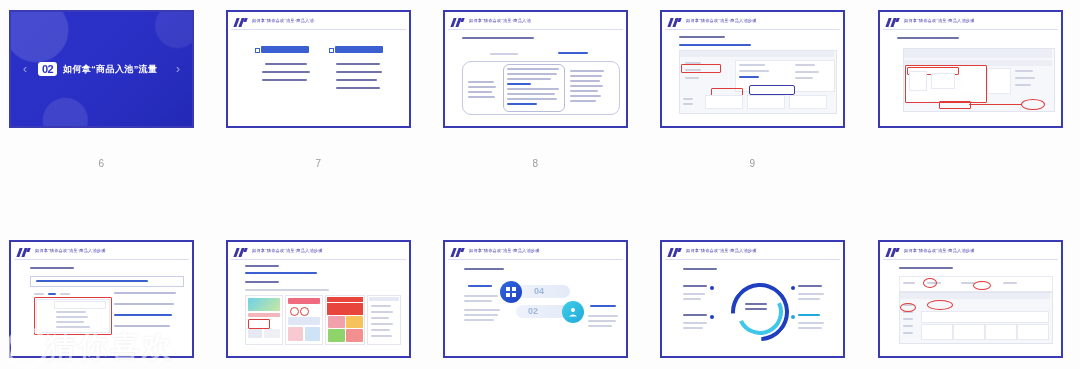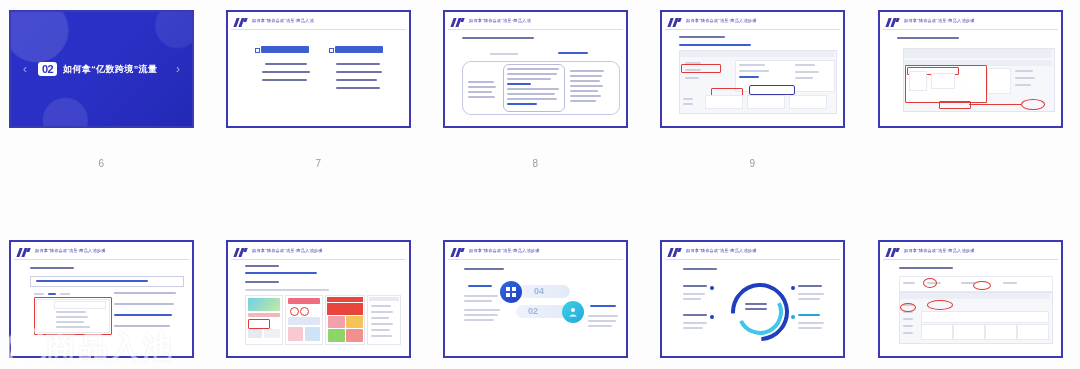--- a/index.html
+++ b/index.html
@@ -103,21 +103,21 @@
 </style>
 </head>
 <body>
 
 <div class="grid">
 
   <div class="slide s6" style="left:9px;top:10px;">
     <div class="cover"></div>
     <div class="chev l">‹</div>
     <div class="num">02</div>
-    <div class="ttl">如何拿“亿数跨境”流量</div>
+    <div class="ttl">如何拿“商品入池”流量</div>
     <div class="chev r">›</div>
   </div>
   <div class="pagenum" style="left:9px;top:158px;">6</div>
 
   <div class="slide" style="left:226px;top:10px;">
     <div class="slide-inner">
       <div class="s-head">
         <div class="logo-bars">
             <i></i>
             <i></i>
@@ -442,16 +442,16 @@
       <div class="shot-white" style="left:38px;top:66px;width:126px;height:10px;"></div>
       <div class="shot-white" style="left:38px;top:79px;width:30px;height:14px;"></div>
       <div class="shot-white" style="left:70px;top:79px;width:30px;height:14px;"></div>
       <div class="shot-white" style="left:102px;top:79px;width:30px;height:14px;"></div>
       <div class="shot-white" style="left:134px;top:79px;width:30px;height:14px;"></div>
     </div>
   </div>
 
   <div class="wm">
     <div class="wm-ring"></div>
-    <div class="wm-txt">商品入池</div>
+    <div class="wm-txt">猜你喜欢</div>
   </div>
 
 </div>
 
 </body></html>

